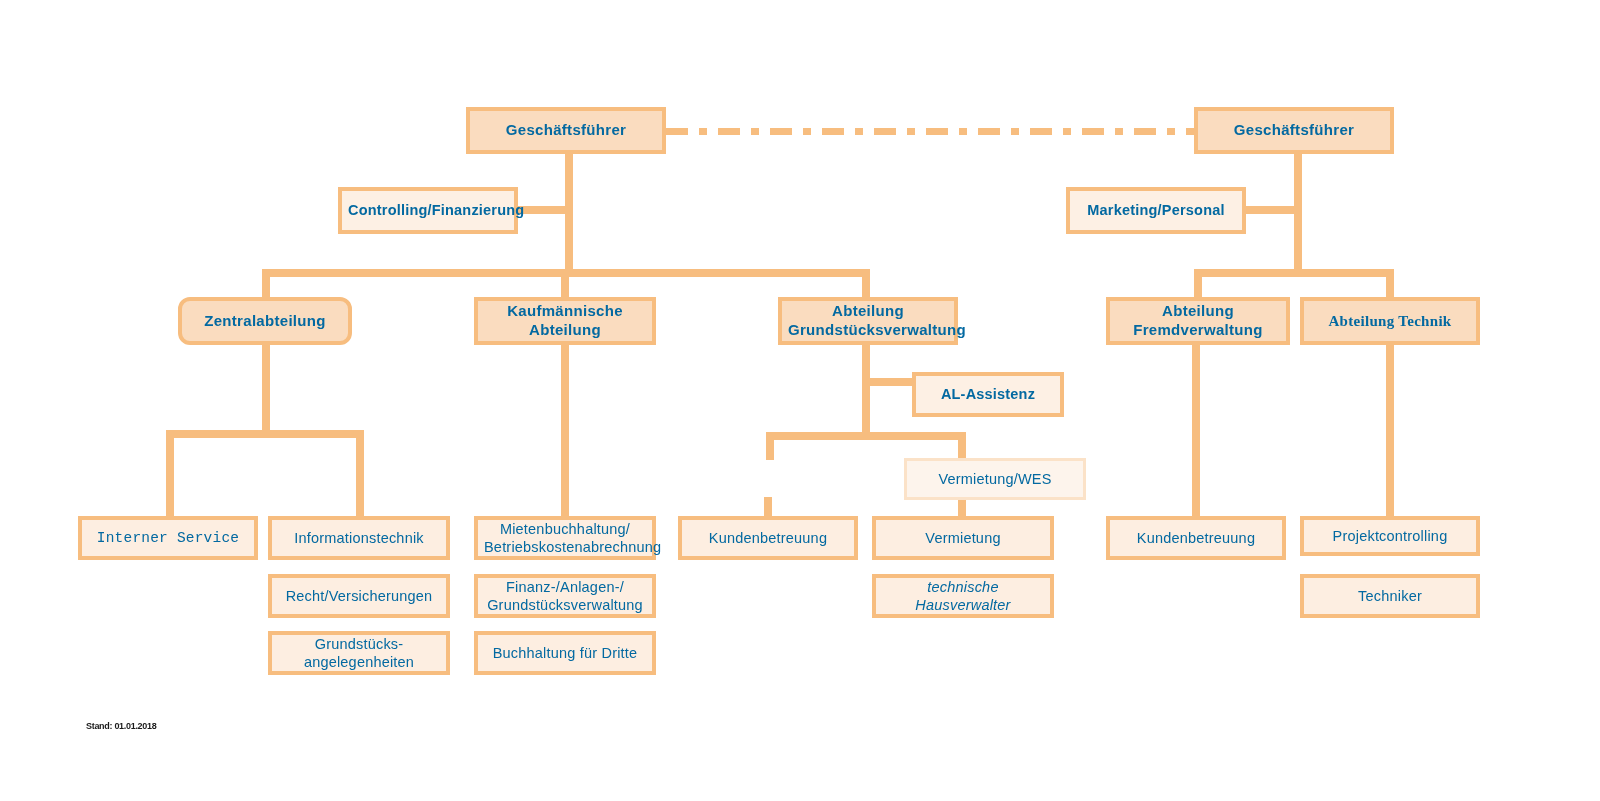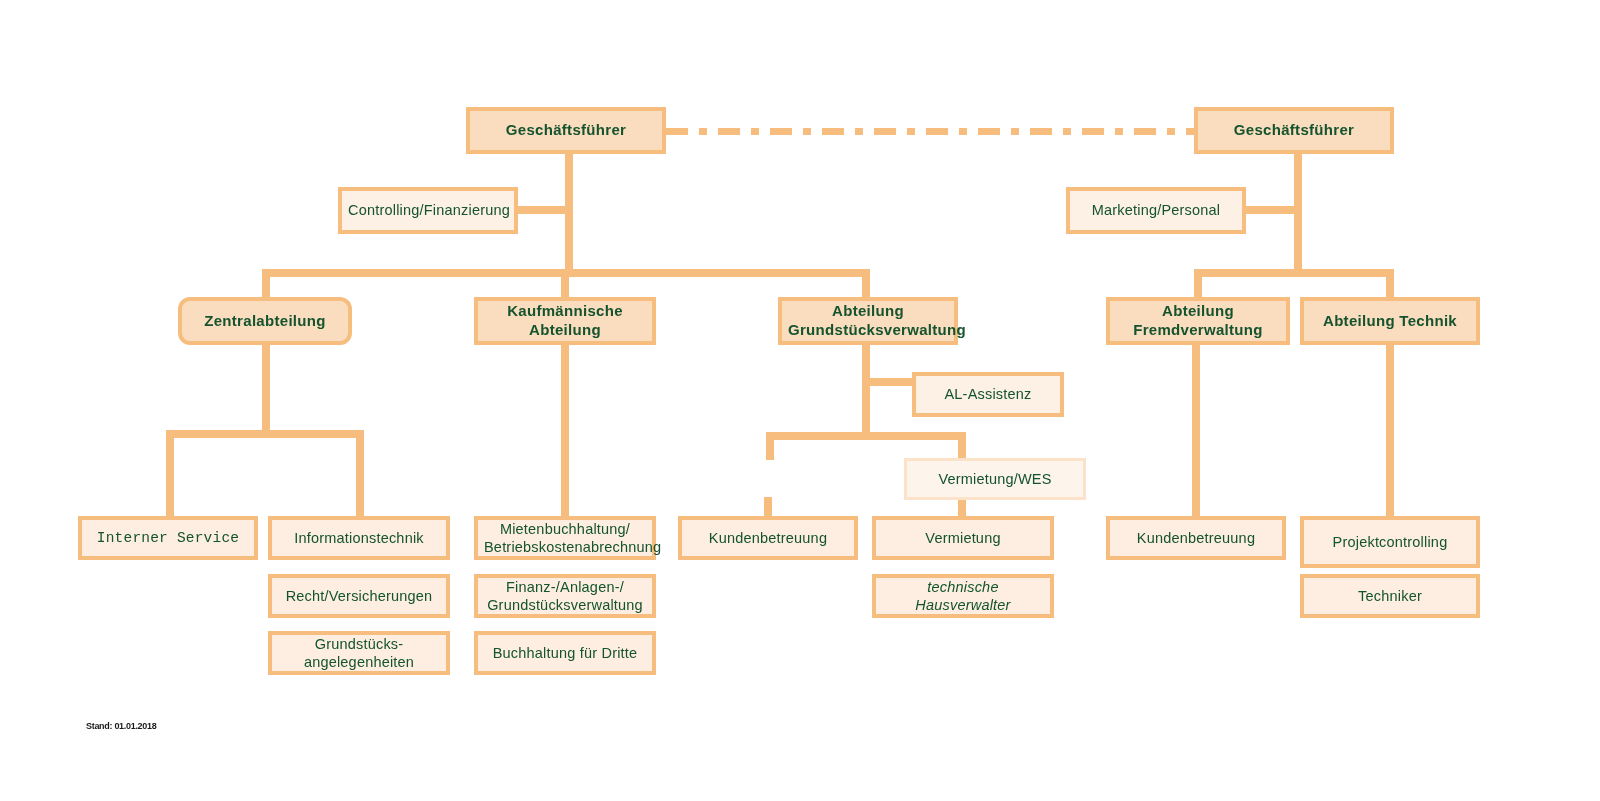--- a/index.html
+++ b/index.html
@@ -40,41 +40,41 @@
   .node {
     position: absolute;
     box-sizing: border-box;
     display: flex;
     align-items: center;
     justify-content: center;
     text-align: center;
     z-index: 3;
     background: #fbe6d2;
     border: 4px solid #f7bd7f;
-    color: #14532d;
+    color: #0369a1;
     font-size: 14.5px;
     line-height: 1.25;
     letter-spacing: .2px;
     padding: 2px 6px;
   }
   .node.level-top {
     font-weight: bold;
     background: #fadcbf;
     font-size: 15px;
     letter-spacing: .3px;
   }
   .node.level-dept {
     font-weight: bold;
     background: #fadcbf;
     font-size: 15px;
     letter-spacing: .3px;
   }
   .node.level-staff {
     background: #fdf0e4;
-    font-weight: normal;
+    font-weight: bold;
   }
   .node.level-group {
     background: #fdf4ec;
     border: 3px solid #fbe2c8;
     font-weight: normal;
   }
   .node.level-leaf {
     background: #fdeee1;
     font-weight: normal;
   }
@@ -171,21 +171,21 @@
     </span>
   </div>
 
   <div class="node level-dept" style="left:1106px; top:297px; width:184px; height:48px;">
     <span class="txt">
       <span class="ln">Abteilung</span>
       <span class="ln">Fremdverwaltung</span>
     </span>
   </div>
 
-  <div class="node level-dept" style="left:1300px; top:297px; width:180px; height:48px;">
+  <div class="node level-dept" style="left:1300px; top:297px; width:180px; height:48px;font-family:Liberation Serif, serif;">
     <span class="txt">Abteilung Technik</span>
   </div>
 
   <div class="node level-staff" style="left:912px; top:372px; width:152px; height:45px;">
     <span class="txt">AL-Assistenz</span>
   </div>
 
 
   <div class="node level-group" style="left:872px; top:458px; width:182px; height:42px;margin-left:32px;">
     <span class="txt">Vermietung/WES</span>
@@ -240,21 +240,21 @@
     <span class="txt">
       <span class="ln">technische</span>
       <span class="ln">Hausverwalter</span>
     </span>
   </div>
 
   <div class="node level-leaf" style="left:1106px; top:516px; width:180px; height:44px;">
     <span class="txt">Kundenbetreuung</span>
   </div>
 
-  <div class="node level-leaf" style="left:1300px; top:516px; width:180px; height:52px;">
+  <div class="node level-leaf" style="left:1300px; top:516px; width:180px; height:40px;">
     <span class="txt">Projektcontrolling</span>
   </div>
 
   <div class="node level-leaf" style="left:1300px; top:574px; width:180px; height:44px;">
     <span class="txt">Techniker</span>
   </div>
 
   <div id="footer-note">Stand: 01.01.2018</div>
 
 </div>

